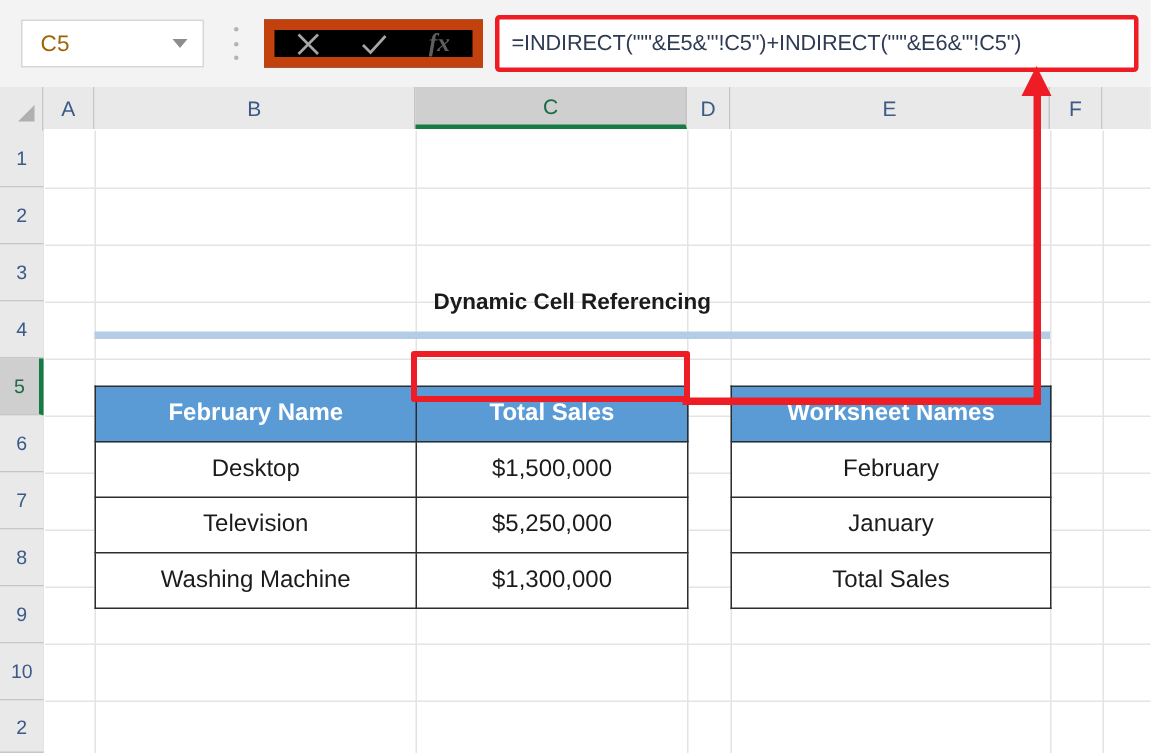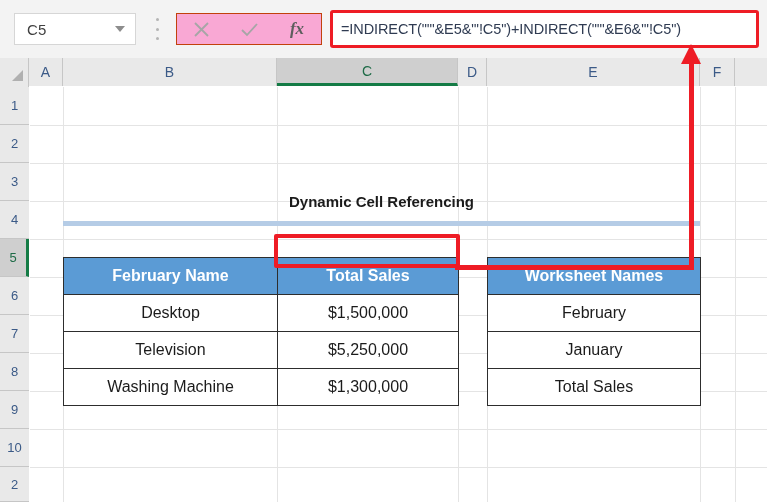--- a/index.html
+++ b/index.html
@@ -36,21 +36,21 @@
     width: 122px; height: 32px;
     background: #ffffff;
     border: 1px solid #d6d6d6;
     display: flex;
     align-items: center;
     justify-content: space-between;
     padding: 0 8px 0 12px;
   }
   .name-box-value {
     font-size: 15px;
-    color: #404040;
+    color: #a16207;
     letter-spacing: 0.2px;
   }
   .chevron-down {
     width: 0; height: 0;
     border-left: 5px solid transparent;
     border-right: 5px solid transparent;
     border-top: 6px solid #8d8d8d;
     margin-right: 2px;
   }
 
@@ -67,22 +67,22 @@
     display: block;
     width: 3px; height: 3px;
     border-radius: 50%;
     background: #b4b4b4;
   }
 
   .fx-group {
     position: absolute;
     left: 176px; top: 13px;
     width: 146px; height: 32px;
-    background: #f9a8d4;
-    border: 1px solid #c2410c;
+    background: #000000;
+    border: 7px solid #c2410c;
     display: flex;
     align-items: center;
     justify-content: space-around;
   }
   .fx-btn {
     width: 40px; height: 30px;
     display: flex;
     align-items: center;
     justify-content: center;
     color: #a6a6a6;

